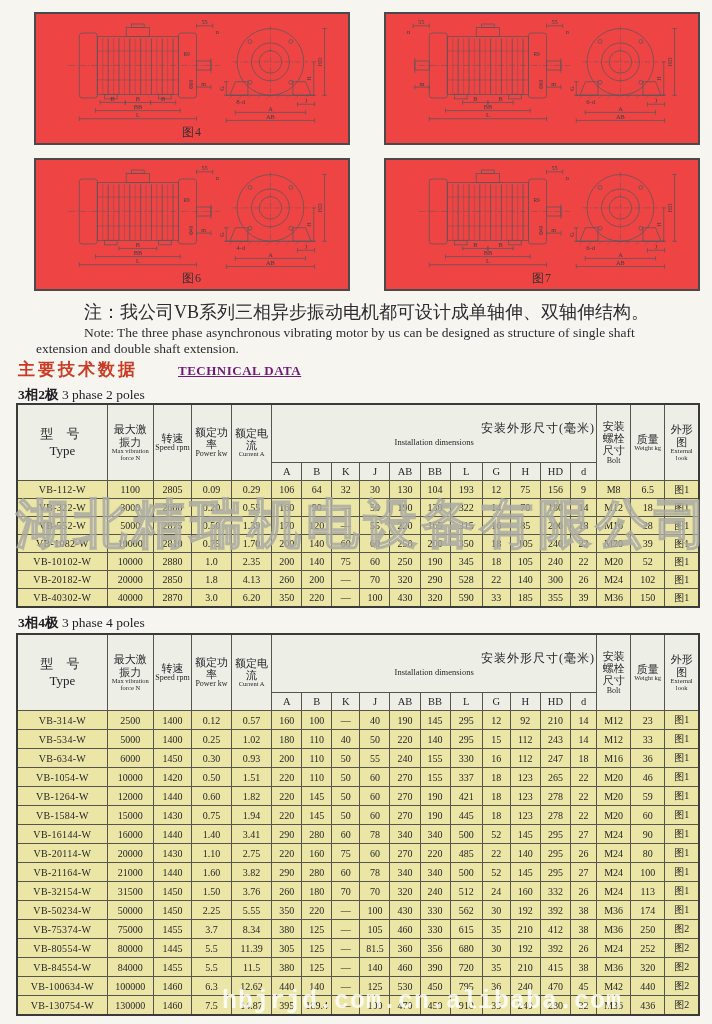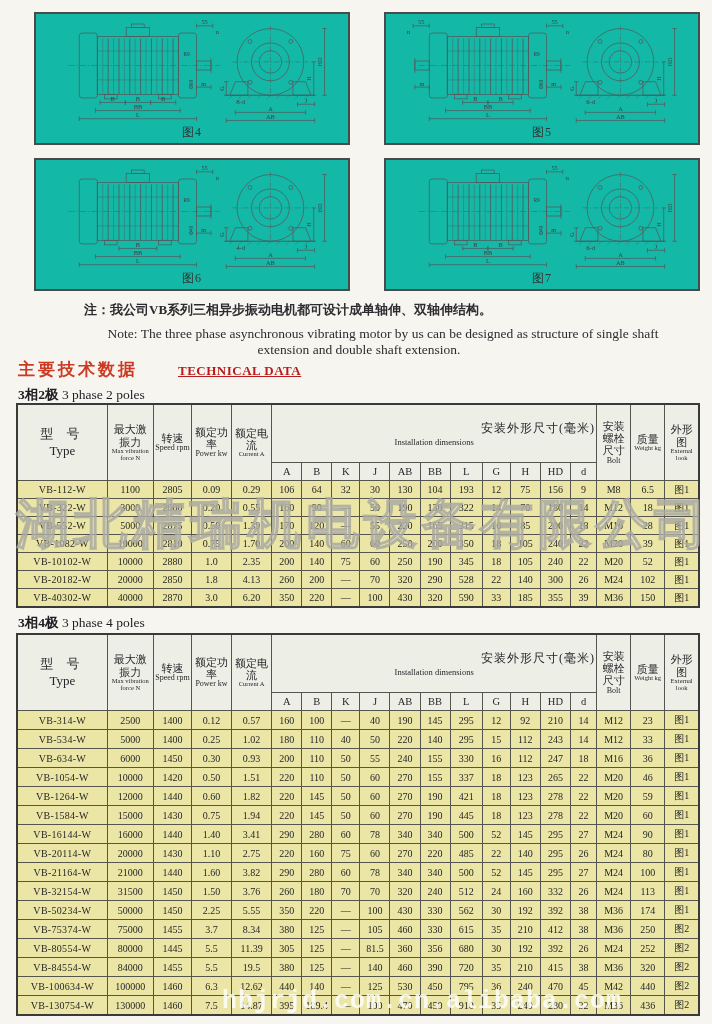--- a/index.html
+++ b/index.html
@@ -1,32 +1,32 @@
 <!DOCTYPE html>
 <html><head>
 <meta charset="utf-8">
 <style>
   html,body{margin:0;padding:0;}
   .page{position:relative;width:712px;height:1024px;background:#f6f5f0;overflow:hidden;
         font-family:"Liberation Serif",serif;color:#222;}
   
   .figs{position:absolute;top:12px;left:34px;width:666px;display:grid;
         grid-template-columns:316px 316px;grid-column-gap:34px;grid-row-gap:13px;}
-  .figbox{position:relative;width:312px;height:129px;background:#14b8a6;border:2px solid #4a4a4a;}
+  .figbox{position:relative;width:312px;height:129px;background:#ef4444;border:2px solid #4a4a4a;}
   .figbox svg{display:block;margin:1px auto 0;}
   .figcap{position:absolute;bottom:2px;left:0;right:0;text-align:center;
           font-size:12px;color:#333;letter-spacing:1px;}
   
   .note{position:absolute;top:302px;left:36px;width:646px;font-size:13.5px;color:#2c2c30;line-height:1.22;}
-  .note-cn{padding-left:48px;font-weight:bold;font-size:13px;}
-  .note-en{text-indent:48px;margin-top:8px;text-align:center;}
+  .note-cn{padding-left:48px;font-weight:normal;font-size:18px;}
+  .note-en{text-indent:48px;margin-top:1px;}
   
   .tech-head{position:absolute;top:358px;left:18px;}
   .tech-cn{color:#cd3a24;font-weight:bold;font-size:17px;letter-spacing:3px;}
-  .tech-en{color:#b91c1c;font-weight:bold;font-size:13px;margin-left:40px;
+  .tech-en{color:#701a75;font-weight:bold;font-size:13px;margin-left:40px;
            text-decoration:underline;letter-spacing:.5px;}
   
   .subtitle{position:absolute;left:18px;font-size:13.5px;color:#1d1d22;}
   .subtitle .cnpart{font-weight:bold;}
   #sub1{top:386px;} #sub2{top:614px;}
   
   .tablewrap{position:absolute;left:16px;width:608px;border-radius:13px;}
   #t1wrap{top:403px;} #t2wrap{top:633px;}
   table{width:684px;border-collapse:collapse;table-layout:fixed;border:2px solid #3a3a38;}
   th,td{border:1px solid #55554e;overflow:hidden;}
@@ -271,21 +271,20 @@
           <text x="291.5" y="97.2" font-size="7" fill="#3c4044" text-anchor="middle">J</text>
           <line x1="213" y1="108" x2="291" y2="108" stroke="#54575a" stroke-width="0.8" fill="none"></line>
           <line x1="213" y1="105.5" x2="213" y2="110.5" stroke="#54575a" stroke-width="0.8" fill="none"></line>
           <line x1="291" y1="105.5" x2="291" y2="110.5" stroke="#54575a" stroke-width="0.8" fill="none"></line>
           <text x="252" y="106.2" font-size="7" fill="#3c4044" text-anchor="middle">A</text>
           <line x1="203" y1="117" x2="301" y2="117" stroke="#54575a" stroke-width="0.8" fill="none"></line>
           <line x1="203" y1="114.5" x2="203" y2="119.5" stroke="#54575a" stroke-width="0.8" fill="none"></line>
           <line x1="301" y1="114.5" x2="301" y2="119.5" stroke="#54575a" stroke-width="0.8" fill="none"></line>
           <text x="252" y="115.2" font-size="7" fill="#3c4044" text-anchor="middle">AB</text>
         </svg>
-      <div class="figcap">图5</div>
     </div>
     <div class="figbox">
       <svg width="310" height="110" viewBox="0 0 330 122" preserveAspectRatio="xMidYMin meet">
           <rect x="40" y="20" width="20" height="72" rx="3" stroke="#54575a" stroke-width="0.8" fill="none"></rect>
           <rect x="150" y="20" width="20" height="72" rx="3" stroke="#54575a" stroke-width="0.8" fill="none"></rect>
           <rect x="60" y="24" width="90" height="64" rx="0" stroke="#54575a" stroke-width="0.8" fill="none"></rect>
           <line x1="66" y1="26" x2="66" y2="88" stroke="#54575a" stroke-width="0.45" fill="none"></line>
           <line x1="72" y1="26" x2="72" y2="88" stroke="#54575a" stroke-width="0.9" fill="none"></line>
           <line x1="78" y1="26" x2="78" y2="88" stroke="#54575a" stroke-width="0.45" fill="none"></line>
           <line x1="84" y1="26" x2="84" y2="88" stroke="#54575a" stroke-width="0.9" fill="none"></line>
@@ -1082,21 +1081,21 @@
             <td>26</td>
             <td>M24</td>
             <td>252</td>
             <td>图2</td>
           </tr>
           <tr>
             <td class="c-type">VB-84554-W</td>
             <td>84000</td>
             <td>1455</td>
             <td>5.5</td>
-            <td>19.5</td>
+            <td>11.5</td>
             <td>380</td>
             <td>125</td>
             <td>—</td>
             <td>140</td>
             <td>460</td>
             <td>390</td>
             <td>720</td>
             <td>35</td>
             <td>210</td>
             <td>415</td>

